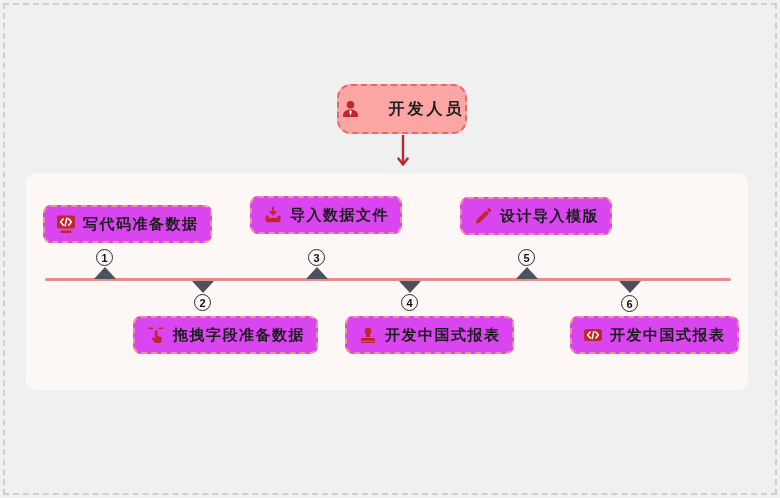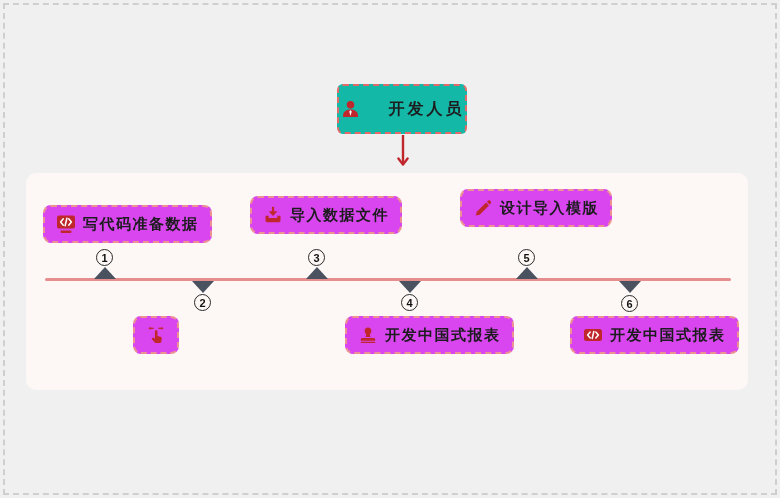--- a/index.html
+++ b/index.html
@@ -12,23 +12,23 @@
   }
   .page-border {
     position:absolute; inset:3px;
     border:2px dashed #cfcfcf;
     pointer-events:none;
   }
   
   .dev-box {
     position:absolute; left:337px; top:84px;
     width:130px; height:50px;
-    background:#14b8a6;
+    background:#fca5a5;
     border:2px dashed #e26a6a;
-    border-radius:6px;
+    border-radius:14px;
     display:flex; align-items:center; justify-content:center; gap:28px;
   }
   .dev-box .label {
     font-size:16px; font-weight:bold; color:#1d1d1f; letter-spacing:3px;
   }
   .down-arrow { position:absolute; left:395px; top:134px; }
   
   .panel {
     position:absolute; left:26px; top:173px;
     width:722px; height:217px;
@@ -133,40 +133,41 @@
   <span class="icon">
     <svg width="20" height="20" viewBox="0 0 20 20">
       <rect x="8.9" y="1.8" width="2.2" height="5" fill="#c0272d"></rect>
       <path d="M5.6 6.3h8.8L10 11z" fill="#c0272d"></path>
       <path d="M2.5 10.8h3.2v2.2h8.6v-2.2h3.2v4.6c0 1.1-.9 1.9-1.9 1.9H4.4c-1 0-1.9-.8-1.9-1.9z" fill="#c0272d"></path>
     </svg>
   </span>
   <span class="label">导入数据文件</span>
 </div>
 
-<div class="step" style="left:460px; top:189px">
+<div class="step" style="left:460px; top:197px">
   <span class="icon">
     <svg width="20" height="20" viewBox="0 0 20 20">
       <path d="M2.8 17.6l1-3.8 9.3-9.3 2.9 2.9-9.3 9.3z" fill="#c0272d"></path>
       <path d="M13.9 3.7l1-1c.6-.6 1.6-.6 2.2 0l.6.6c.6.6.6 1.6 0 2.2l-1 1z" fill="#c0272d"></path>
     </svg>
   </span>
   <span class="label">设计导入模版</span>
 </div>
 
 <div class="step" style="left:133px; top:316px">
   <span class="icon">
     <svg width="20" height="20" viewBox="0 0 20 20">
       <path d="M4.2 3.3H7.6" stroke="#c0272d" stroke-width="1.3" fill="none"></path>
       <path d="M4.6 1.7L2.4 3.3l2.2 1.6z" fill="#c0272d"></path>
       <path d="M12.4 3.3h3.4" stroke="#c0272d" stroke-width="1.3" fill="none"></path>
       <path d="M15.4 1.7l2.2 1.6-2.2 1.6z" fill="#c0272d"></path>
       <path d="M8.9 6.6c0-.8.6-1.4 1.3-1.4.7 0 1.3.6 1.3 1.4v4.4l3 .8c.9.3 1.5 1.2 1.3 2.1l-.5 2.6c-.2.9-1 1.6-1.9 1.6h-3.1c-.5 0-1.1-.2-1.4-.6l-2.8-2.9c-.5-.5-.4-1.2.1-1.6.4-.4 1.1-.4 1.6-.1l1.1.8z" fill="#c0272d"></path>
     </svg>
   </span>
+  <span class="label">拖拽字段准备数据</span>
 </div>
 
 <div class="step" style="left:345px; top:316px">
   <span class="icon">
     <svg width="20" height="20" viewBox="0 0 20 20">
       <path d="M10 2.6c-1.9 0-3.4 1.5-3.4 3.4 0 1.1.5 2 1.1 2.7.4.5.5 1.1.3 1.7l-.5 1.5h5l-.5-1.5c-.2-.6-.1-1.2.3-1.7.6-.7 1.1-1.6 1.1-2.7 0-1.9-1.5-3.4-3.4-3.4z" fill="#c0272d"></path>
       <path d="M4.4 12.9h11.2c.9 0 1.6.7 1.6 1.6v1.3H2.8v-1.3c0-.9.7-1.6 1.6-1.6z" fill="#c0272d"></path>
       <rect x="2.8" y="16.8" width="14.4" height="1.1" rx="0.5" fill="#c0272d"></rect>
     </svg>
   </span>

